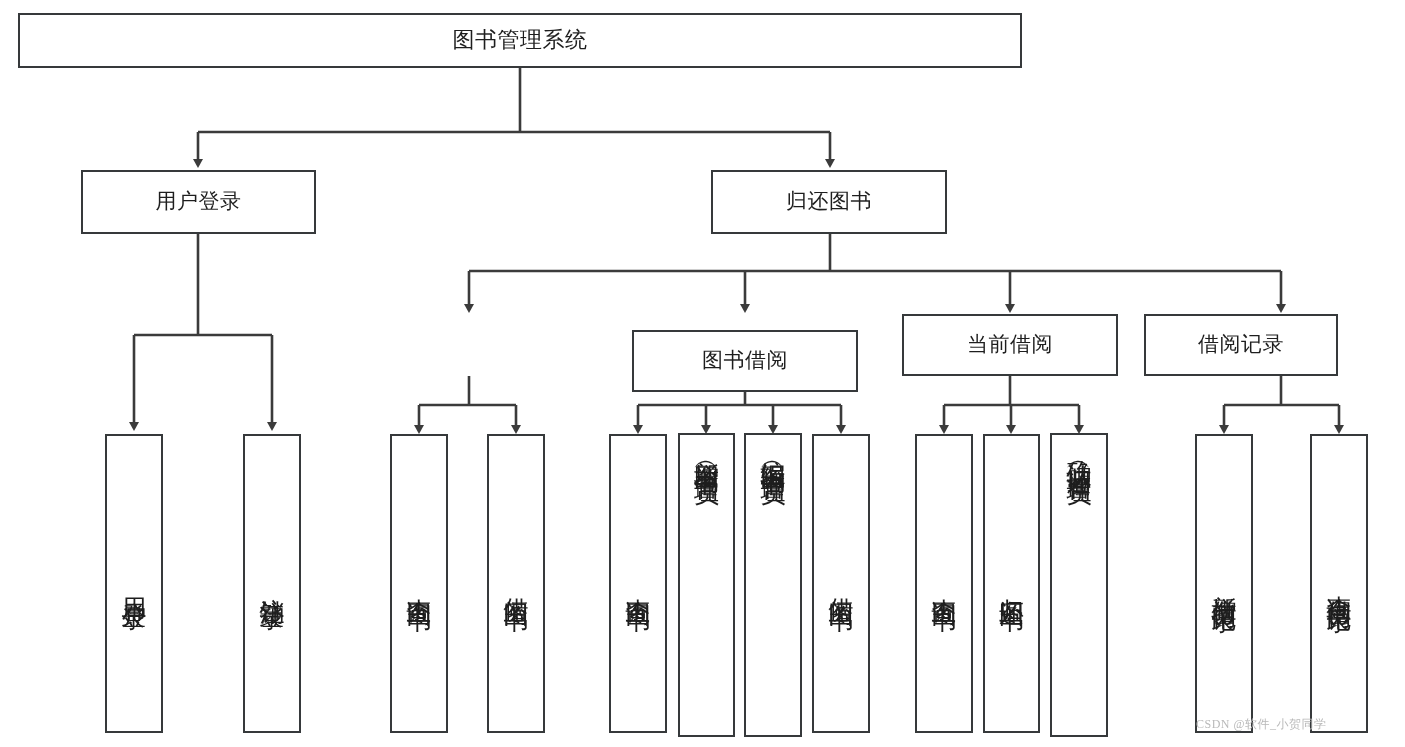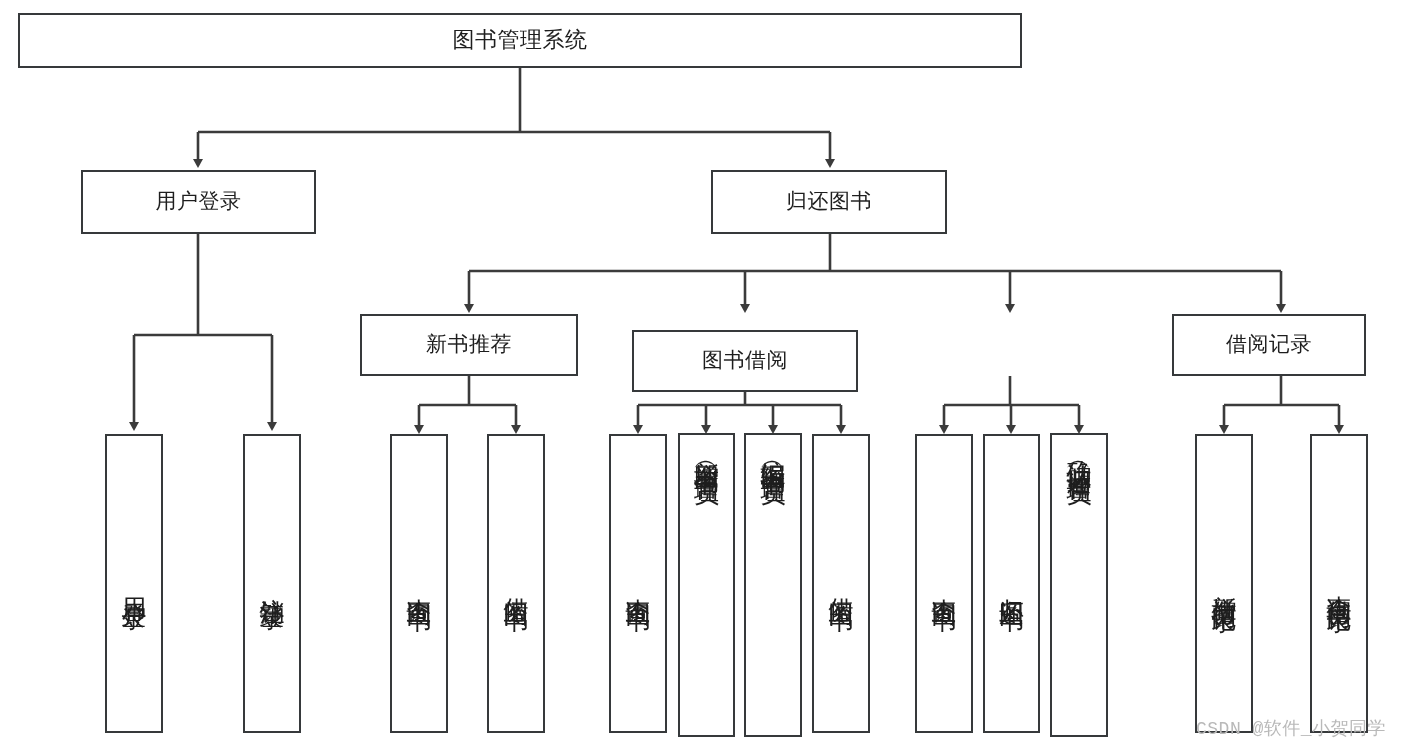--- a/index.html
+++ b/index.html
@@ -63,25 +63,25 @@
     line-height: 1.0;
     letter-spacing: 3px;
     white-space: nowrap;
   }
   .node.v.centered {
     align-items: center;
     padding-top: 0;
   }
   .watermark {
     position: absolute;
-    font-size: 18px;
+    font-size: 12px;
     color: #b9b9b9;
     white-space: nowrap;
     letter-spacing: 0.5px;
-    font-family: Liberation Mono, monospace;
+    font-family: Liberation Serif, serif;
   }
 </style>
 </head>
 <body>
 
 <div id="canvas">
 
   <svg class="connectors" viewBox="0 0 1405 747" xmlns="http://www.w3.org/2000/svg">
     <defs>
       <marker id="arrow" markerWidth="9" markerHeight="10" refX="1" refY="5" orient="auto" markerUnits="userSpaceOnUse">
@@ -136,27 +136,27 @@
     <span class="label">图书管理系统</span>
   </div>
 
   <div class="node h" style="left:81px; top:170px; width:235px; height:64px;">
     <span class="label">用户登录</span>
   </div>
   <div class="node h" style="left:711px; top:170px; width:236px; height:64px;">
     <span class="label">归还图书</span>
   </div>
 
-  <div class="node h" style="left:360px; top:314px; width:218px; height:62px;">
-    <span class="label">新书推荐</span>
-  </div>
   <div class="node h" style="left:632px; top:314px; width:226px; height:62px;margin-top:16px;">
     <span class="label">图书借阅</span>
   </div>
-  <div class="node h" style="left:1172px; top:314px; width:194px; height:62px;">
+  <div class="node h" style="left:902px; top:314px; width:216px; height:62px;">
+    <span class="label">当前借阅</span>
+  </div>
+  <div class="node h" style="left:1144px; top:314px; width:194px; height:62px;">
     <span class="label">借阅记录</span>
   </div>
 
   <div class="node v centered" style="left:105px; top:434px; width:58px; height:299px;">
     <span class="label">用户登录</span>
   </div>
   <div class="node v centered" style="left:243px; top:434px; width:58px; height:299px;">
     <span class="label">注销登录</span>
   </div>
 

